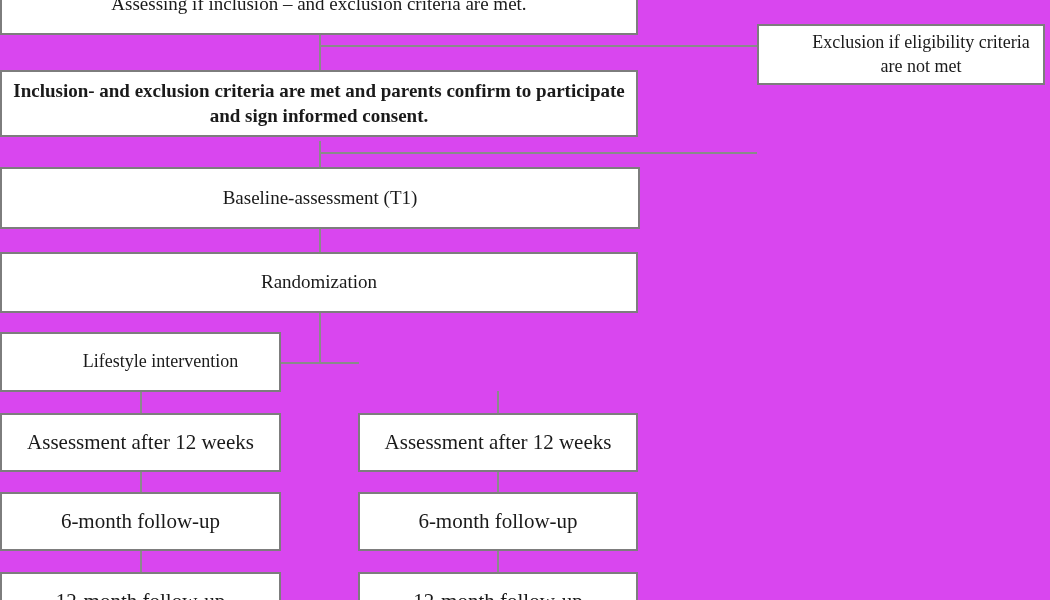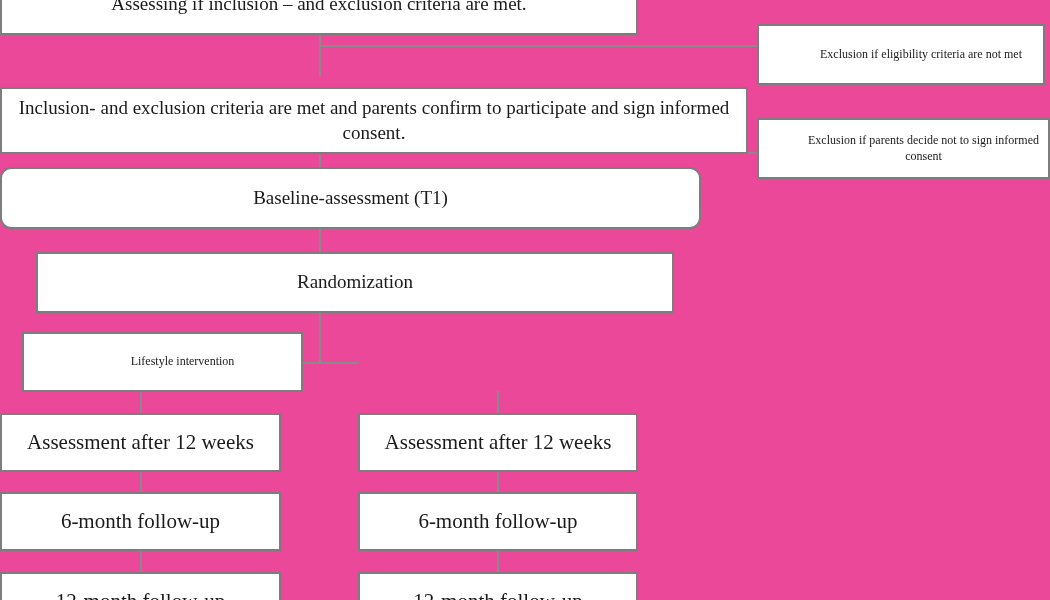--- a/index.html
+++ b/index.html
@@ -5,21 +5,21 @@
 <style>
   html, body {
     margin: 0;
     padding: 0;
     background: #ffffff;
   }
   #canvas {
     position: relative;
     width: 1050px;
     height: 600px;
-    background: #ec4899;
+    background: #d946ef;
     overflow: hidden;
     font-family: "Liberation Serif", "DejaVu Serif", serif;
     color: #1a1a1a;
   }
   .node {
     position: absolute;
     box-sizing: border-box;
     background: #ffffff;
     border: 2px solid #7d7d7d;
     display: flex;
@@ -28,21 +28,21 @@
     text-align: center;
     line-height: 1.28;
     padding: 2px 8px;
   }
   .node .label {
     display: block;
     width: 100%;
     white-space: pre-line;
   }
   .t19 { font-size: 19px; }
-  .t18 { font-size: 12px; padding-left: 48px; }
+  .t18 { font-size: 18px; padding-left: 48px; }
   .t17 { font-size: 21px; }
 
   
   .conn {
     position: absolute;
     background: #8a8a8a;
   }
   .vline { width: 2px; }
   .hline { height: 2px; }
 </style>
@@ -70,41 +70,38 @@
   <div class="conn vline" style="left:140px; top:551px; height:22px;"></div>
 
   <div class="conn vline" style="left:497px; top:391px; height:23px;"></div>
   <div class="conn vline" style="left:497px; top:471px; height:22px;"></div>
   <div class="conn vline" style="left:497px; top:551px; height:22px;"></div>
 
   <div class="node t19" style="left:0px; top:-26px; width:638px; height:61px;">
     <span class="label">Assessing if inclusion – and exclusion criteria are met.</span>
   </div>
 
-  <div class="node t19" style="left:0px; top:87px; width:748px; height:67px;">
+  <div class="node t19" style="left:0px; top:70px; width:638px; height:67px;font-weight:bold;">
     <span class="label">Inclusion- and exclusion criteria are met and parents confirm to participate and sign informed consent.</span>
   </div>
 
-  <div class="node t19" style="left:0px; top:167px; width:701px; height:62px;border-radius:11px;">
+  <div class="node t19" style="left:0px; top:167px; width:640px; height:62px;">
     <span class="label">Baseline-assessment (T1)</span>
   </div>
 
-  <div class="node t19" style="left:0px; top:252px; width:638px; height:61px;margin-left:36px;">
+  <div class="node t19" style="left:0px; top:252px; width:638px; height:61px;">
     <span class="label">Randomization</span>
   </div>
 
   <div class="node t18" style="left:757px; top:24px; width:288px; height:61px;">
     <span class="label">Exclusion if eligibility criteria are not met</span>
   </div>
 
-  <div class="node t18" style="left:757px; top:118px; width:293px; height:61px;">
-    <span class="label">Exclusion if parents decide not to sign informed consent</span>
-  </div>
 
-  <div class="node t18" style="left:0px; top:332px; width:281px; height:60px;margin-left:22px;">
+  <div class="node t18" style="left:0px; top:332px; width:281px; height:60px;">
     <span class="label">Lifestyle intervention</span>
   </div>
 
   <div class="node t17" style="left:0px; top:413px; width:281px; height:59px;">
     <span class="label">Assessment after 12 weeks</span>
   </div>
 
   <div class="node t17" style="left:0px; top:492px; width:281px; height:59px;">
     <span class="label">6-month follow-up</span>
   </div>

